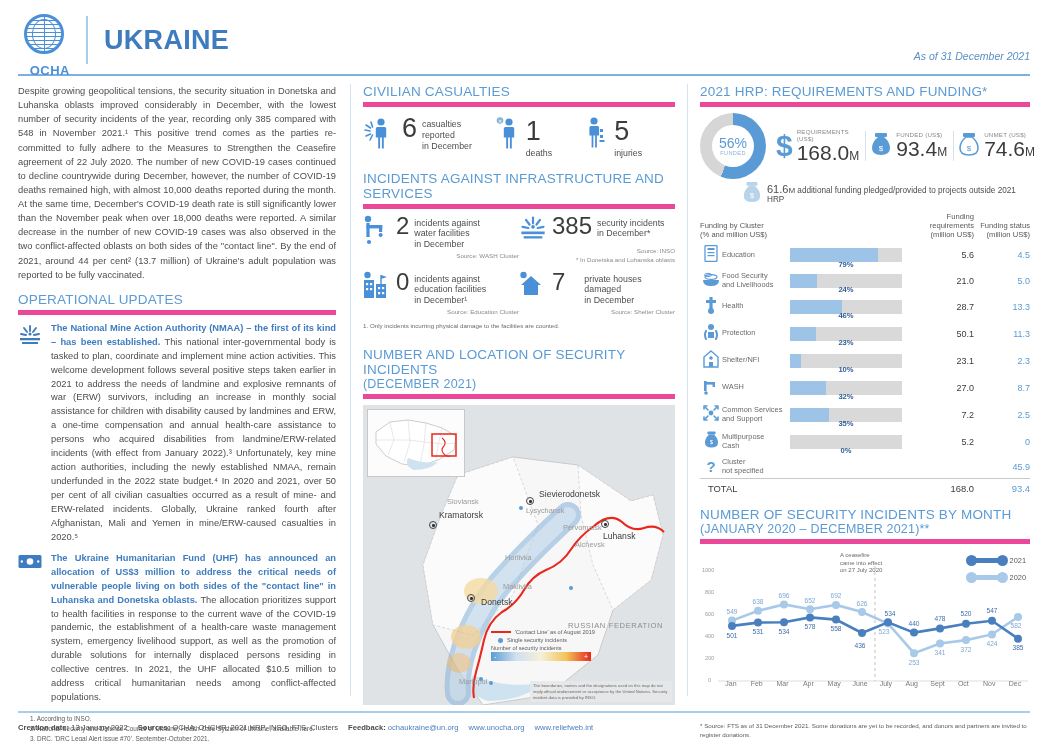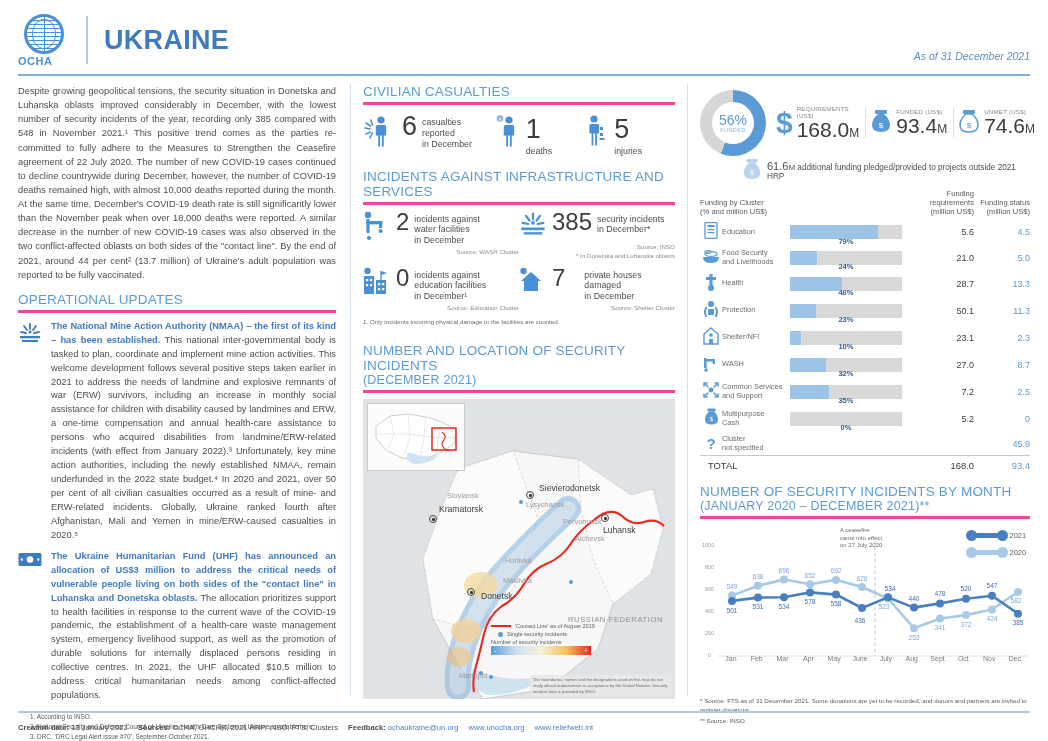--- a/index.html
+++ b/index.html
@@ -24,22 +24,22 @@
   }
   .un-logo .globe::before {
     content: ""; position: absolute; left: 50%; top: 0; bottom: 0;
     width: 1px; background: #4a90d9;
   }
   .un-logo .globe::after {
     content: ""; position: absolute; left: 5px; right: 5px; top: 2px; bottom: 2px;
     border: 1px solid #4a90d9; border-radius: 50%;
   }
   .un-logo .ocha {
-    text-align: left; font-size: 11px; font-weight: bold;
-    color: #4a90d9; letter-spacing: 0.5px; margin-top: 1px;
+    text-align: right; font-size: 13px; font-weight: bold;
+    color: #4a90d9; letter-spacing: 0.5px; margin-top: 9px;
   }
   .header-divider { width: 2px; height: 48px; background: #a9cce9; margin: 0 16px; }
   .title-block { flex: 1; }
   .title-main {
     font-size: 27px; font-weight: bold; color: #3f7cbf;
     letter-spacing: 0.3px; line-height: 1.05;
   }
   .title-sub { font-size: 21px; color: #4a90d9; line-height: 1.25; font-weight: 300; }
   .as-of {
     font-size: 10.5px; font-style: italic; color: #5a8fc4;
@@ -49,21 +49,21 @@
 
   
   .cols { display: flex; padding: 8px 18px 0 18px; gap: 0; height: 620px; }
   .col-left { width: 332px; padding-right: 14px; }
   .col-mid { width: 338px; padding: 0 12px; border-left: 1px solid #d5e3f0; border-right: 1px solid #d5e3f0; }
   .col-right { width: 342px; padding-left: 12px; }
 
   .sec-head {
     font-size: 13.5px; color: #5b9bd5; letter-spacing: 0.2px;
     padding-bottom: 3px; margin-bottom: 6px;
-    border-bottom: 3px solid #ec4899; text-transform: uppercase;
+    border-bottom: 5px solid #ec4899; text-transform: uppercase;
   }
   .sec-head .sub { display: block; font-size: 12.5px; }
 
   .body-text {
     font-size: 9.3px; line-height: 1.52; color: #4d4d4d; text-align: justify;
   }
 
   
   .op-item { display: flex; gap: 7px; margin-top: 7px; }
   .op-icon { flex: 0 0 26px; padding-top: 2px; }
@@ -468,21 +468,21 @@
       <div class="city-label major" style="left:176px; top:84px">Sievierodonetsk</div>
       <div class="city-ring" style="left:163px; top:92px"></div>
       <div class="city-label faint" style="left:84px; top:92px">Sloviansk</div>
       <div class="city-label faint" style="left:163px; top:101px">Lysychansk</div>
       <div class="city-label major" style="left:76px; top:105px">Kramatorsk</div>
       <div class="city-ring" style="left:66px; top:116px"></div>
       <div class="city-label faint" style="left:200px; top:118px">Pervomaisk</div>
       <div class="city-label major" style="left:240px; top:126px">Luhansk</div>
       <div class="city-ring" style="left:238px; top:115px"></div>
       <div class="city-label faint" style="left:212px; top:135px">Alchevsk</div>
-      <div class="city-label faint" style="left:142px; top:157px">Horlivka</div>
+      <div class="city-label faint" style="left:142px; top:148px">Horlivka</div>
       <div class="city-label faint" style="left:140px; top:177px">Makiivka</div>
       <div class="city-label major" style="left:118px; top:192px">Donetsk</div>
       <div class="city-ring" style="left:104px; top:189px"></div>
       <div class="city-label faint" style="left:96px; top:272px">Mariupol</div>
       <div class="rf-label" style="left:205px; top:216px">RUSSIAN FEDERATION</div>
       <div class="city-label faint" style="left:176px; top:284px; font-size:5.6px; font-style:italic">Sea of Azov</div>
 
       <div class="map-legend">
         <div class="lg-row">
           <span class="lg-line"></span>
@@ -497,20 +497,21 @@
           <span>-</span>
           <span>+</span>
         </div>
       </div>
 
       <div class="map-disclaimer">The boundaries, names and the designations used on this map do not imply official endorsement or acceptance by the United Nations. Security incident data is provided by INSO.</div>
     </div>
   </div>
 
   <div class="col-right">
+    <div class="sec-head">2021 HRP: REQUIREMENTS AND FUNDING*</div>
 
     <div class="hrp-top">
       <div class="donut">
         <div class="donut-txt">
           <div class="donut-pct">56%</div>
           <div class="donut-lbl">FUNDED</div>
         </div>
       </div>
       <div class="fund-cell">
         <div class="fund-inline">

